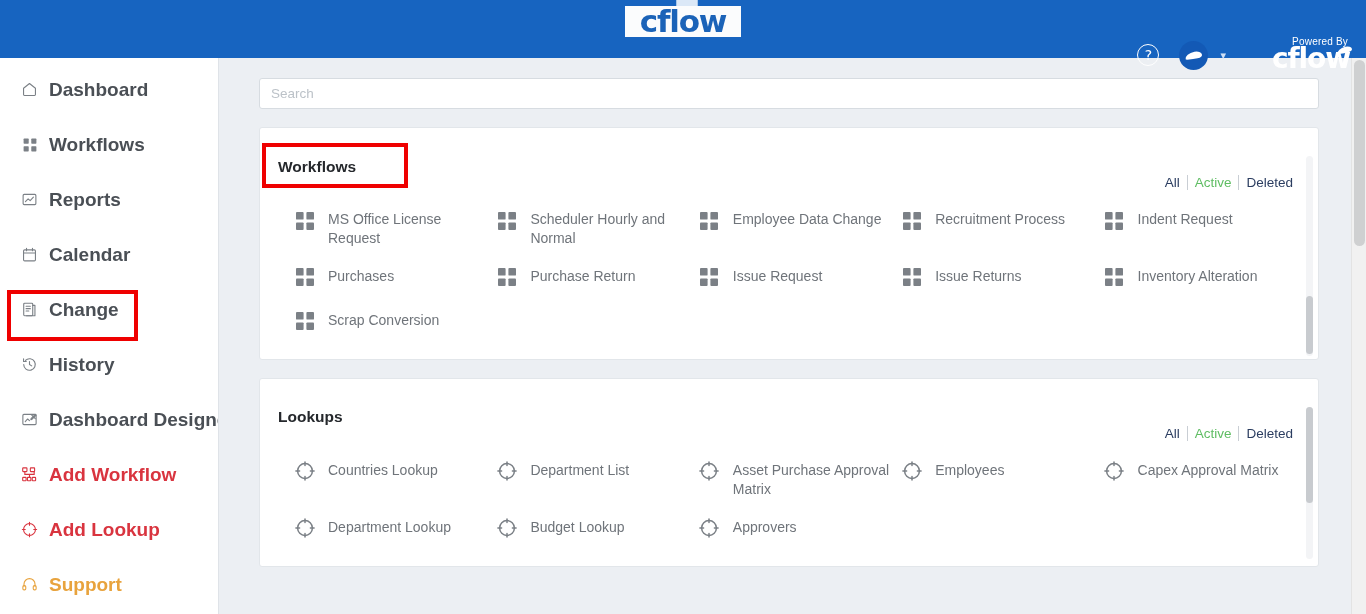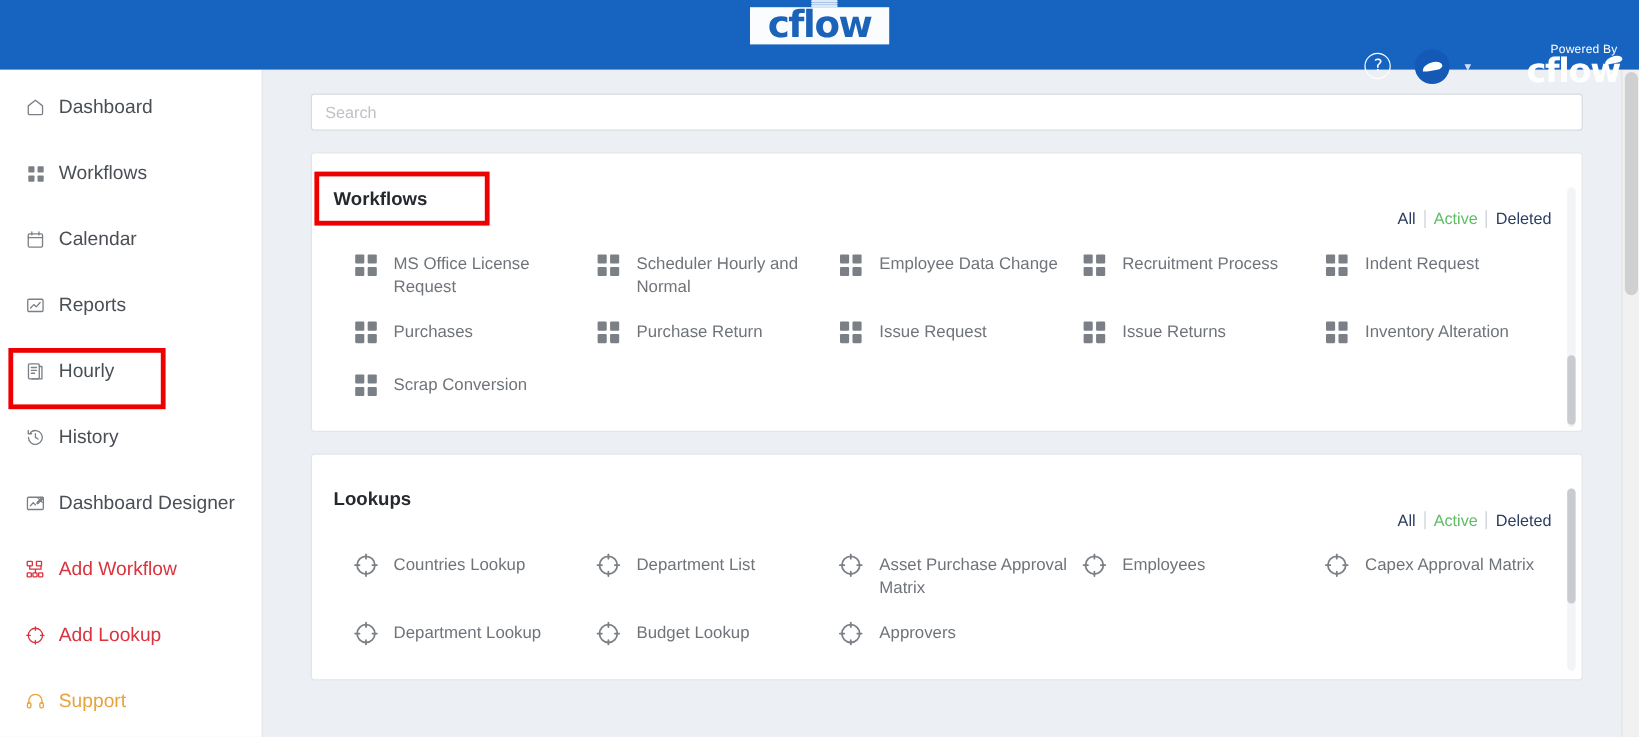--- a/index.html
+++ b/index.html
@@ -131,21 +131,22 @@
     z-index: 20;
   }
   .nav-item {
     display: flex;
     align-items: center;
     height: 29px;
     padding-left: 21px;
     margin-bottom: 26px;
     cursor: pointer;
     color: #4a4f55;
-    font-size: 16px;
+    font-size: 19px;
+    font-weight: bold;
   }
   .nav-item .nav-ico {
     width: 17px; height: 17px;
     margin-right: 11px;
     flex-shrink: 0;
     display: flex; align-items: center; justify-content: center;
   }
   .nav-item .nav-ico svg { display:block; }
   .nav-label { white-space: nowrap; }
   .nav-item.red { color: #d9343f; }
@@ -317,44 +318,44 @@
           <rect x="11.6" y="2" width="6.4" height="6.4" rx="0.8"></rect>
           <rect x="2" y="11.6" width="6.4" height="6.4" rx="0.8"></rect>
           <rect x="11.6" y="11.6" width="6.4" height="6.4" rx="0.8"></rect>
         </svg>
       </span>
       <span class="nav-label">Workflows</span>
     </div>
     <div class="nav-item">
       <span class="nav-ico">
         <svg width="17" height="17" viewBox="0 0 20 20" fill="none" stroke="#7b8086" stroke-width="1.3" stroke-linecap="round" stroke-linejoin="round">
+          <rect x="2.5" y="4" width="15" height="12" rx="1.2"></rect>
+          <path d="M5.2 12.6l3.2-3.4 2.4 2.2 3.8-4.2"></path>
+        </svg>
+      </span>
+      <span class="nav-label">Reports</span>
+    </div>
+    <div class="nav-item">
+      <span class="nav-ico">
+        <svg width="17" height="17" viewBox="0 0 20 20" fill="none" stroke="#7b8086" stroke-width="1.3" stroke-linecap="round" stroke-linejoin="round">
           <rect x="3" y="4.5" width="14" height="13" rx="1.3"></rect>
           <path d="M3 8.3h14M6.5 2.6v3M13.5 2.6v3"></path>
         </svg>
       </span>
       <span class="nav-label">Calendar</span>
-    </div>
-    <div class="nav-item">
-      <span class="nav-ico">
-        <svg width="17" height="17" viewBox="0 0 20 20" fill="none" stroke="#7b8086" stroke-width="1.3" stroke-linecap="round" stroke-linejoin="round">
-          <rect x="2.5" y="4" width="15" height="12" rx="1.2"></rect>
-          <path d="M5.2 12.6l3.2-3.4 2.4 2.2 3.8-4.2"></path>
-        </svg>
-      </span>
-      <span class="nav-label">Reports</span>
     </div>
     <div class="nav-item">
       <span class="nav-ico">
         <svg width="17" height="17" viewBox="0 0 20 20" fill="none" stroke="#7b8086" stroke-width="1.3" stroke-linecap="round" stroke-linejoin="round">
           <rect x="3.2" y="2.6" width="10.6" height="14.8" rx="1.1"></rect>
           <path d="M13.8 5.2h2.6v12.2H6.6"></path>
           <path d="M6 6.2h5M6 9h5M6 11.8h3.2"></path>
         </svg>
       </span>
-      <span class="nav-label">Hourly</span>
+      <span class="nav-label">Change</span>
     </div>
     <div class="nav-item">
       <span class="nav-ico">
         <svg width="17" height="17" viewBox="0 0 20 20" fill="none" stroke="#7b8086" stroke-width="1.3" stroke-linecap="round" stroke-linejoin="round">
           <path d="M3.2 10a6.8 6.8 0 1 0 2-4.8"></path>
           <path d="M3 3.2v3.2h3.2"></path>
           <path d="M10 6.4V10l2.6 1.6"></path>
         </svg>
       </span>
       <span class="nav-label">History</span>

